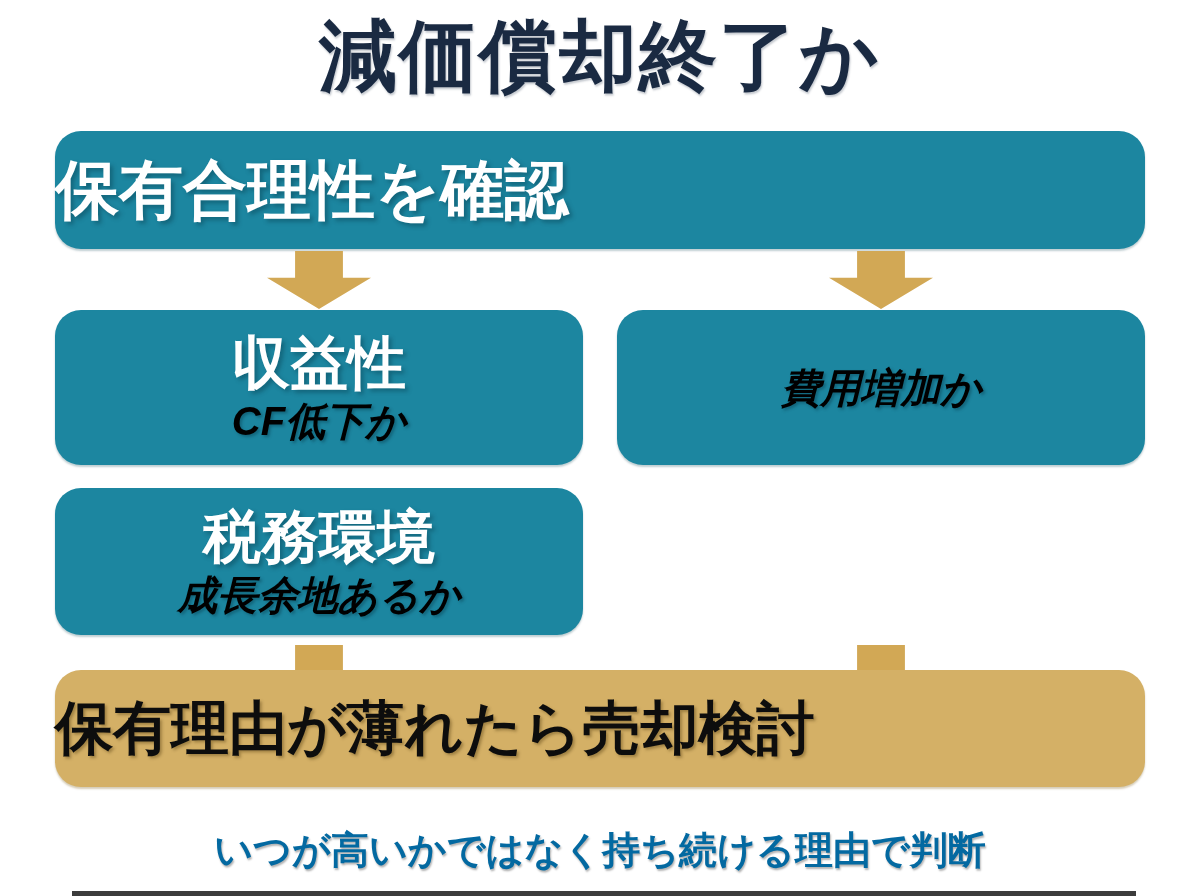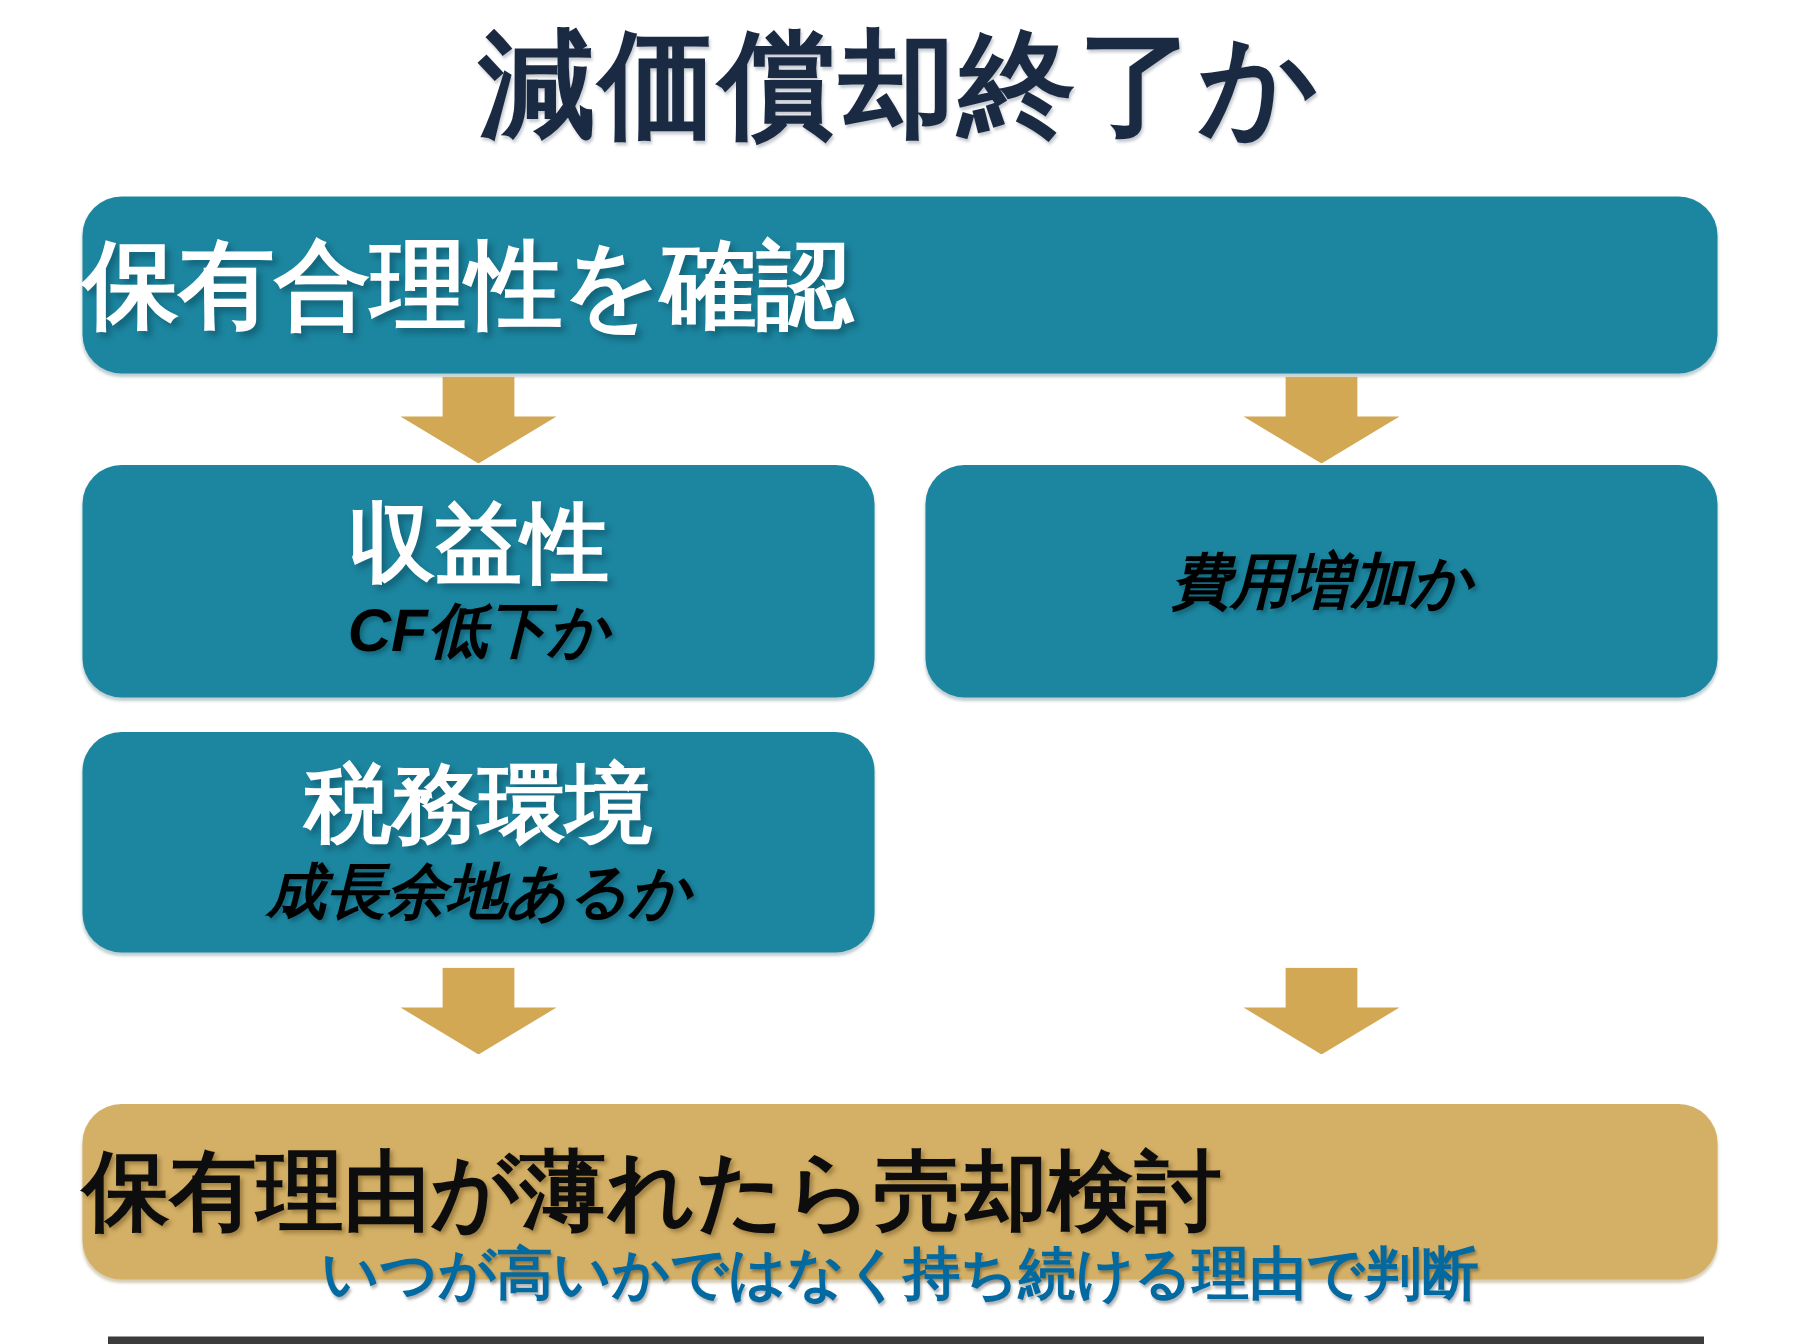--- a/index.html
+++ b/index.html
@@ -43,21 +43,21 @@
     box-shadow: 0 2px 2px rgba(0,60,75,0.25);
   }
   .banner-top .banner-label {
     color: #ffffff;
     font-size: 64px;
     font-weight: 800;
     text-shadow: 3px 3px 4px rgba(0,40,55,0.35);
     white-space: nowrap;
   }
   .banner-bottom {
-    top: 736px;
+    top: 670px;
     height: 117px;
     background: #d4b066;
     box-shadow: 0 2px 2px rgba(120,90,20,0.3);
   }
   .banner-bottom .banner-label {
     color: #0d0d0d;
     font-size: 58px;
     font-weight: 900;
     text-shadow: 2px 2px 3px rgba(60,40,0,0.35);
     white-space: nowrap;

